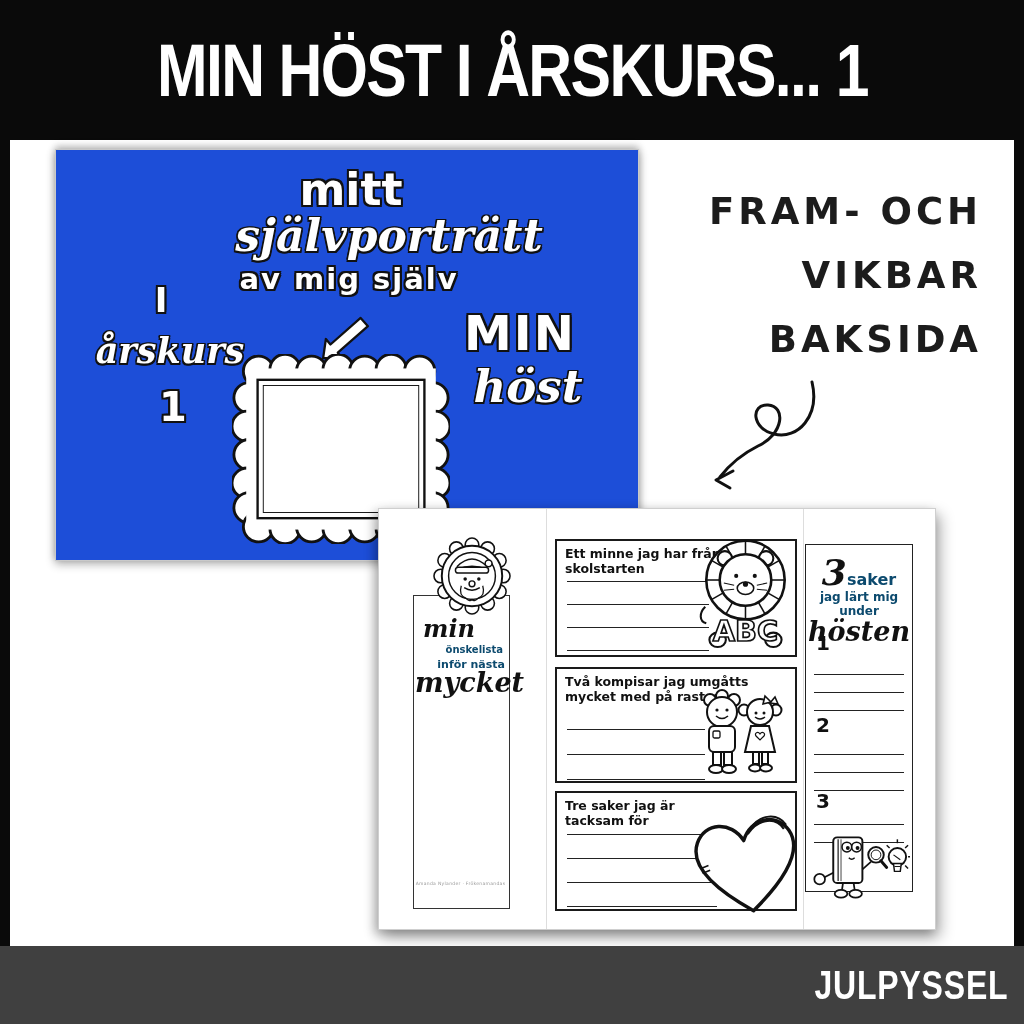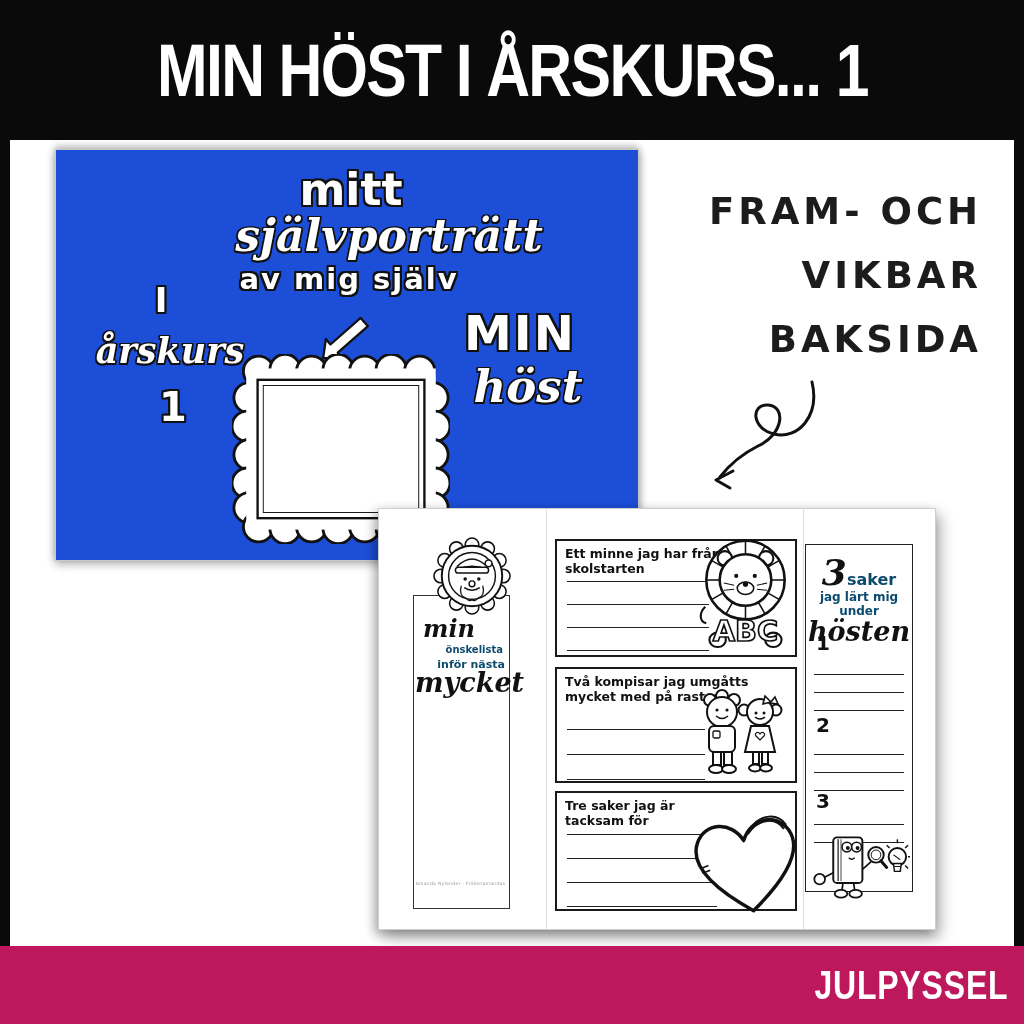--- a/index.html
+++ b/index.html
@@ -5,21 +5,21 @@
   html,body { margin:0; padding:0; background:#333; }
   #stage { position:relative; width:1024px; height:1024px; background:#0a0a0a; overflow:hidden;
            font-family:"Liberation Sans", sans-serif; color:#1a1a1a; }
   .abs { position:absolute; }
 
   
   .banner { left:0; top:0; right:0; height:140px; display:flex; align-items:center; justify-content:center; }
   .banner-title { color:#fff; font-weight:900; font-size:74px; letter-spacing:-2px; white-space:nowrap;
                   transform:scaleX(0.82); font-family:"Liberation Sans",sans-serif; }
   .main-area { left:10px; top:140px; width:1004px; height:806px; background:#fff; }
-  .footer { left:0; top:946px; right:0; height:78px; background:#be185d; }
+  .footer { left:0; top:946px; right:0; height:78px; background:#404040; }
   .brand { position:absolute; right:16px; top:50%; transform:translateY(-50%) scaleX(0.8); transform-origin:right center;
            color:#fff; font-weight:700; font-size:40px; letter-spacing:1px; font-family:"Liberation Sans",sans-serif; }
 
   
   .annotation { left:690px; top:180px; width:292px; text-align:right; }
   .ann-line { font-family:"DejaVu Sans",sans-serif; font-weight:600; font-size:37px; letter-spacing:4px;
               line-height:64px; color:#1c1c1c; white-space:nowrap; }
 
   
   .outline { color:#fff; font-weight:900; font-family:"DejaVu Sans",sans-serif;

